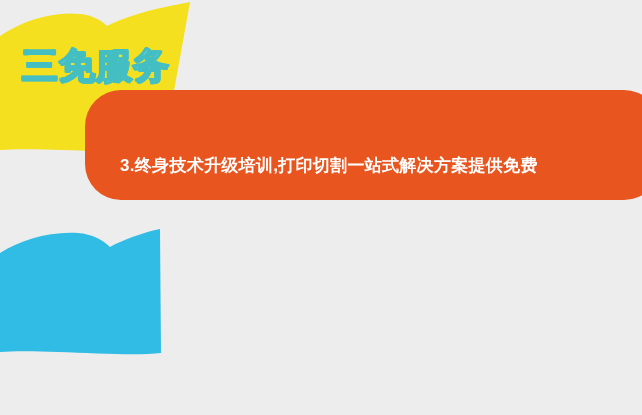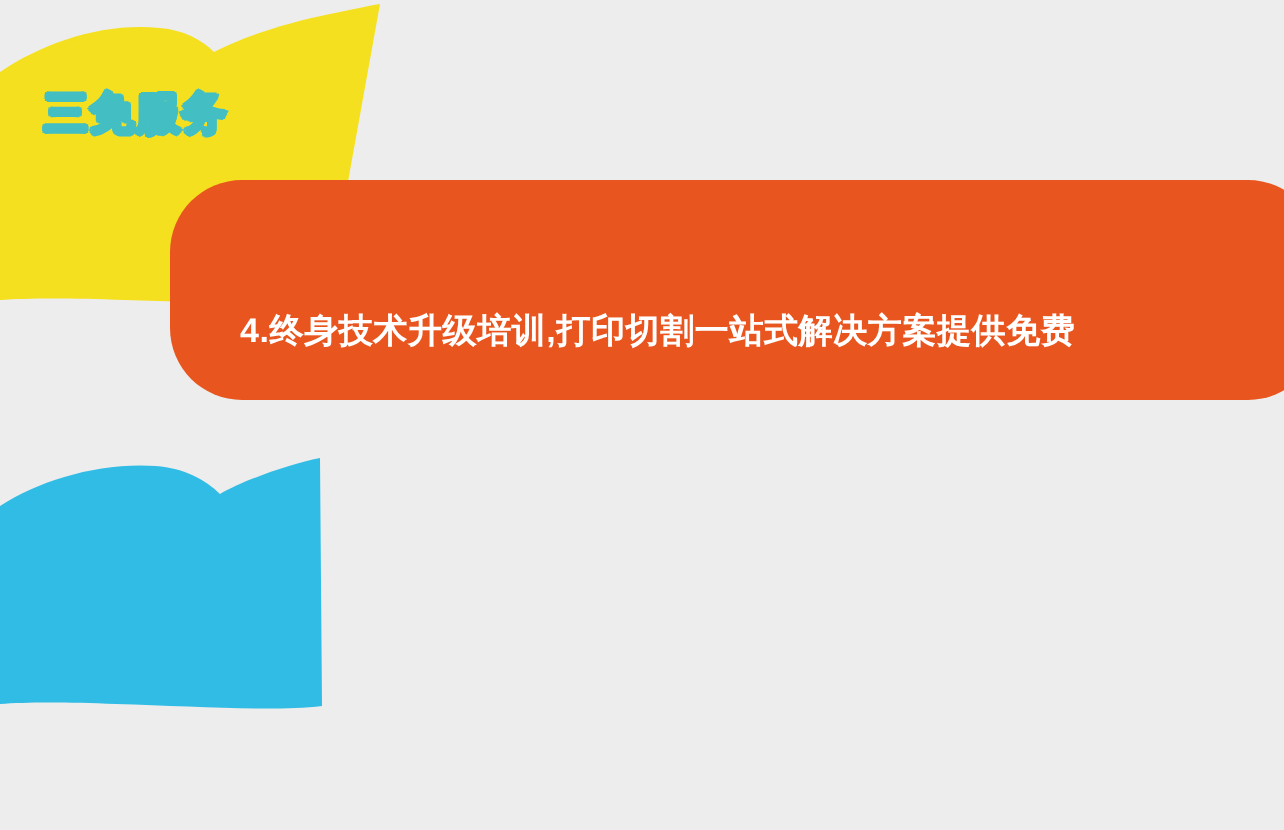--- a/index.html
+++ b/index.html
@@ -53,21 +53,21 @@
     font-weight: bold;
     white-space: nowrap;
     letter-spacing: 1px;
   }
 
   
   #section-free-service { top: 0; height: 210px; }
   #title-free-service {
     left: 22px;
     top: 42px;
-    font-size: 22px;
+    font-size: 36px;
     color: #ffffff;
     -webkit-text-stroke: 1.6px #43bfc4;
     text-shadow:
        1.3px 0 0 #43bfc4, -1.3px 0 0 #43bfc4,
        0 1.3px 0 #43bfc4, 0 -1.3px 0 #43bfc4,
        1px 1px 0 #43bfc4, -1px -1px 0 #43bfc4,
        1px -1px 0 #43bfc4, -1px 1px 0 #43bfc4;
   }
   #panel-free-service {
     left: 85px;
@@ -101,21 +101,21 @@
                C 140 153, 100 151, 62 150
                C 36 149, 14 149, 0 150
                Z" fill="#f5e020"></path>
     </svg>
 
     <div class="panel" id="panel-free-service"></div>
 
     <div class="ribbon-title" id="title-free-service">三免服务</div>
 
 
-    <div class="panel-text free-line" id="free-line-2">4.终身技术升级培训,打印切割一站式解决方案提供免费</div>
+    <div class="panel-text free-line" id="free-line-2">3.终身技术升级培训,打印切割一站式解决方案提供免费</div>
   </div>
 
   <div class="section" id="section-policy">
 
     <svg class="ribbon-svg" width="642" height="187" viewBox="0 0 642 187">
       <path d="M 0 25
                C 20 12, 50 3, 78 5
                C 92 6, 103 12, 110 19
                C 122 12, 145 4, 160 1
                L 160 1

